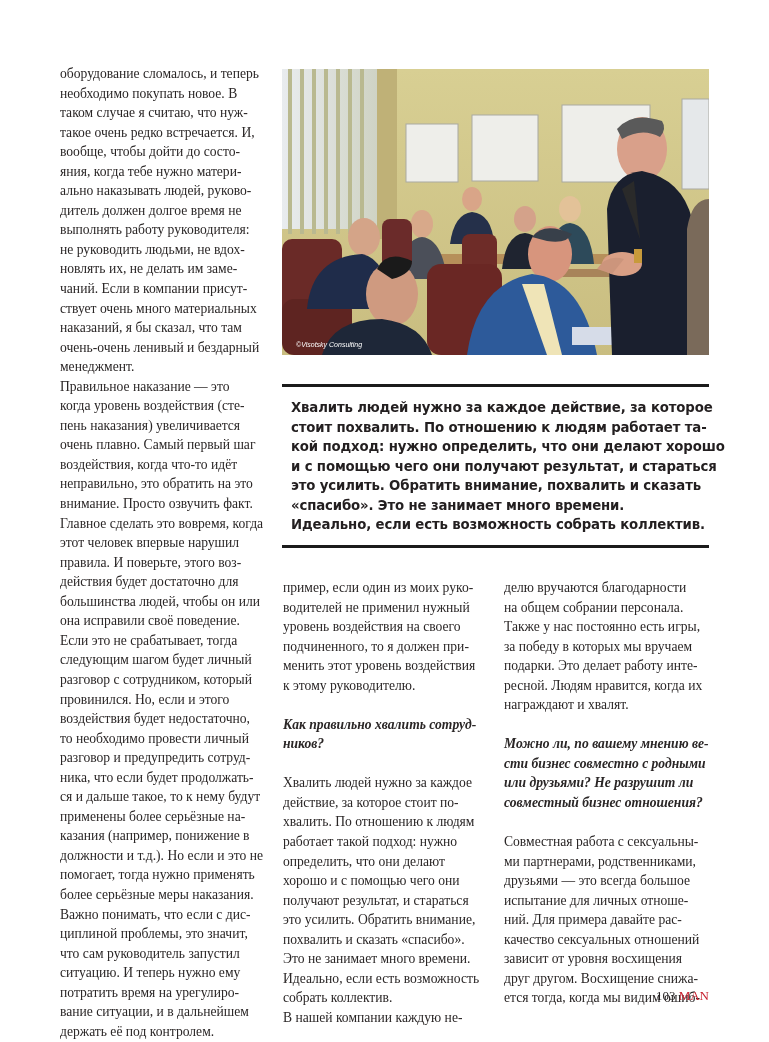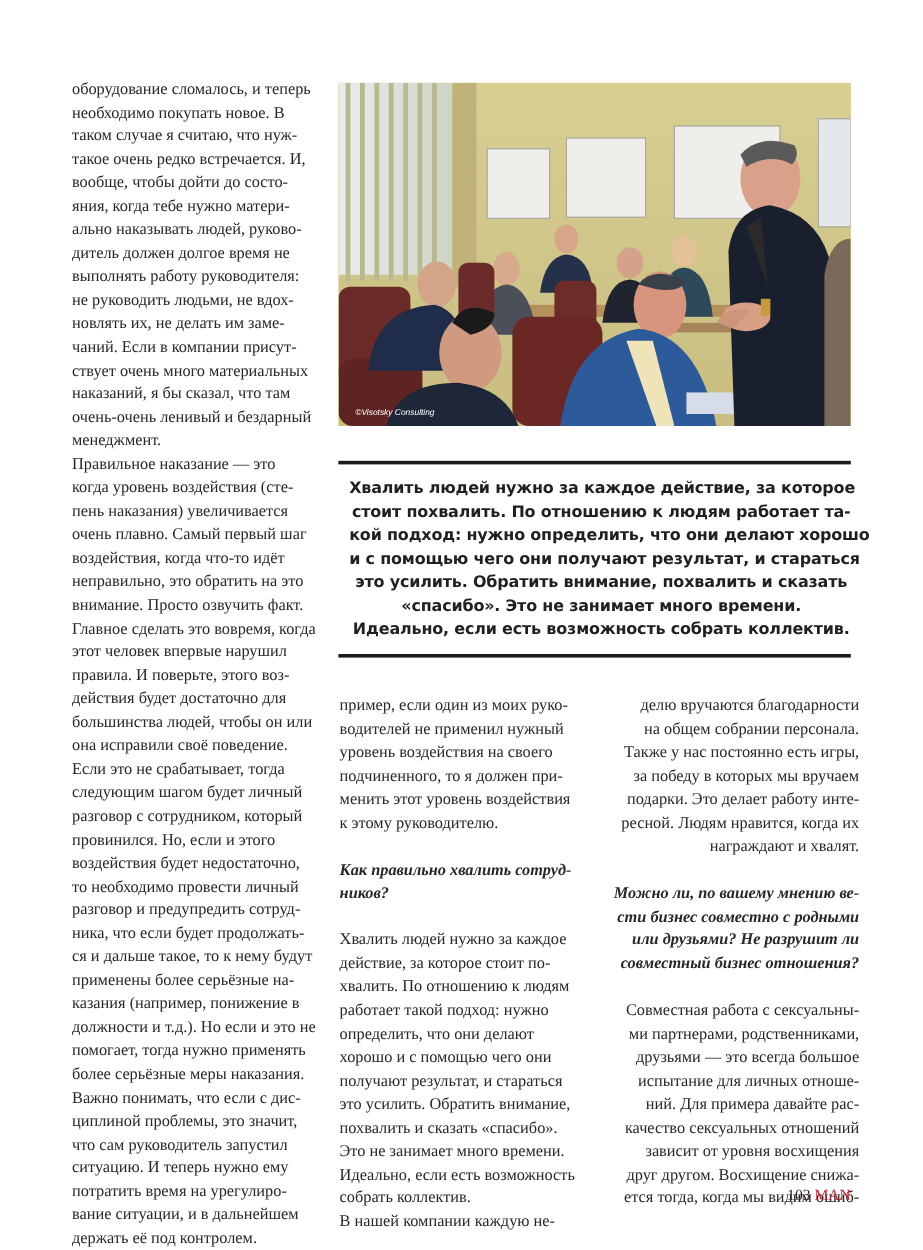--- a/index.html
+++ b/index.html
@@ -8,21 +8,21 @@
       position: absolute;
       font-family: "Liberation Serif", "DejaVu Serif", serif;
       font-size: 13.6px;
       line-height: 19.55px;
       color: #2a2626;
       letter-spacing: 0;
     }
     .col p { margin: 0; }
     #col-left { left: 60px; top: 64px; width: 212px; }
     #col-mid { left: 283px; top: 578px; width: 212px; font-family: Liberation Serif, serif; }
-    #col-right { left: 504px; top: 578px; width: 212px; text-align: right; }
+    #col-right { left: 504px; top: 578px; width: 212px; }
     .gap { height: 19.5px; }
     .question { font-style: italic; font-weight: bold; }
 
     #photo {
       position: absolute; left: 282px; top: 69px; width: 427px; height: 286px;
       overflow: hidden; background: #d9cf9a;
     }
     #photo svg { display: block; }
     #photo-credit {
       position: absolute; left: 14px; bottom: 7px;
@@ -35,21 +35,21 @@
     }
     .rule { position: absolute; left: 0; width: 427px; height: 3px; background: #1b1b1b; }
     .rule.top { top: 0; }
     .rule.bottom { bottom: 0; }
     #pullquote-text {
       position: absolute; left: 9px; top: 14px; width: 420px;
       font-family: "DejaVu Sans", sans-serif; font-weight: bold;
       font-size: 13.3px; line-height: 19.5px; color: #231f20;
       letter-spacing: -0.15px;
     }
-    #pullquote-text p { margin: 0; white-space: nowrap; text-align: center; }
+    #pullquote-text p { margin: 0; white-space: nowrap; }
 
     #folio {
       position: absolute; right: 60px; top: 988px;
       font-family: "Liberation Serif", "DejaVu Serif", serif; font-size: 13px; margin-left: 23px;
     }
     #folio-number { color: #231f20; }
     #folio-brand { color: #c8202f; }
   </style>
 </head>
 <body>

